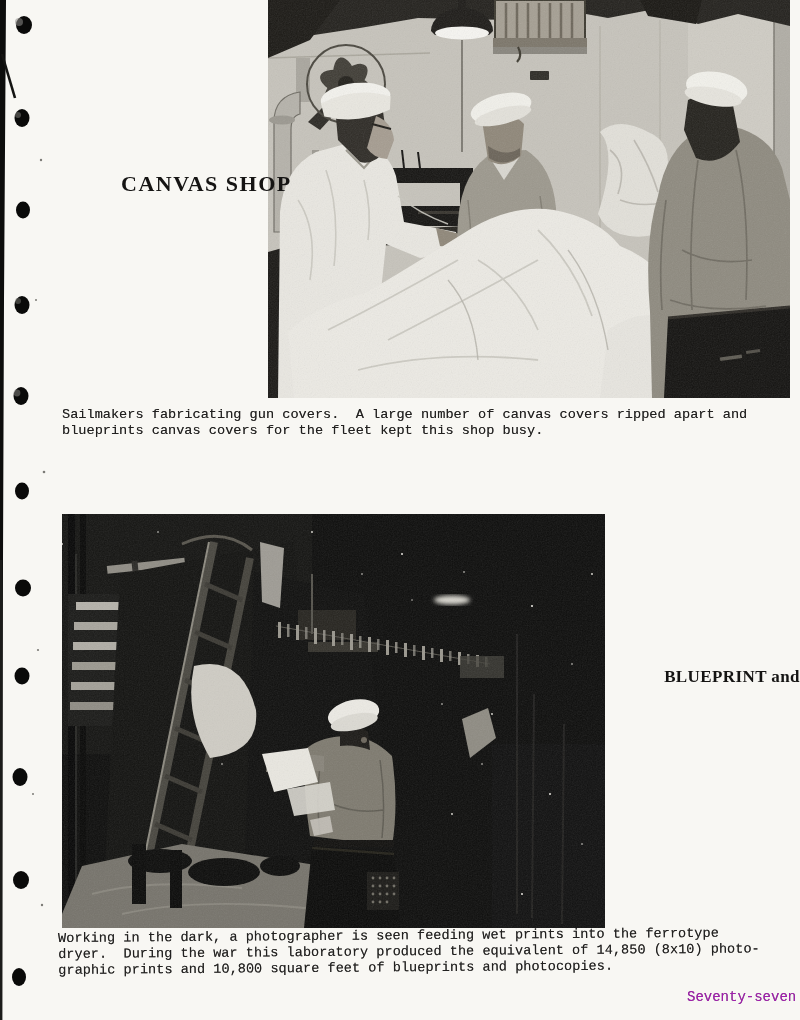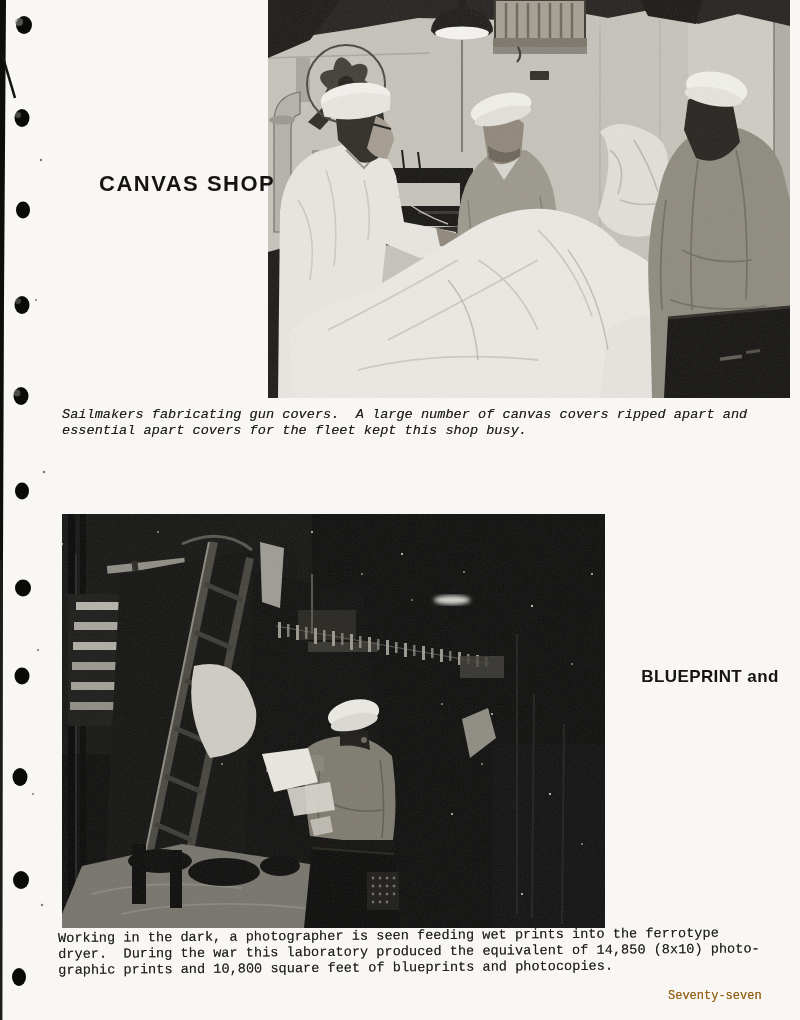--- a/index.html
+++ b/index.html
@@ -2,32 +2,32 @@
 <html><head>
 <meta charset="utf-8">
 <style>
   html,body{margin:0;padding:0;}
   body{width:800px;height:1020px;background:#e9e8e4;font-family:"Liberation Sans",sans-serif;}
   #page{position:relative;width:800px;height:1020px;background:#f8f7f3;overflow:hidden;}
 
   .photo-frame{position:absolute;line-height:0;}
   .photo-frame svg{display:block;}
 
-  .heading{position:absolute;font-family:Liberation Sans, sans-serif;font-weight:bold;color:#151413;}
+  .heading{position:absolute;font-family:Liberation Serif, serif;font-weight:bold;color:#151413;margin-left:22px;}
   #canvas-shop-heading{left:99px;top:171px;font-size:22px;letter-spacing:1.5px;white-space:nowrap;}
   #blueprint-heading{left:628px;top:665px;width:164px;font-size:17px;line-height:24px;text-align:center;letter-spacing:0.4px;white-space:nowrap;}
 
   .caption{position:absolute;font-family:"Liberation Mono","DejaVu Sans Mono",monospace;color:#222120;
            font-size:13.6px;line-height:16.2px;text-shadow:0 0 0.5px rgba(20,20,20,0.55);}
   .caption .cap-line{white-space:pre;}
-  #caption-canvas{left:62px;top:407px;width:725px;font-style:italic;}
+  #caption-canvas{left:62px;top:407px;width:725px;}
   #caption-photolab{left:58px;top:931px;width:730px;transform:rotate(-0.45deg);transform-origin:0 0;}
 
-  #page-number{position:absolute;left:668px;top:989px;font-family:"Liberation Mono","DejaVu Sans Mono",monospace;
-               font-size:12px;color:#a16207;text-shadow:0 0 0.5px rgba(20,20,20,0.55);}
+  #page-number{position:absolute;left:687px;top:989px;font-family:"Liberation Mono","DejaVu Sans Mono",monospace;
+               font-size:14px;color:#a21caf;text-shadow:0 0 0.5px rgba(20,20,20,0.55);}
 
   .binding{position:absolute;left:0;top:0;}
 </style>
 </head>
 <body>
 
 <div id="page">
 
   <svg class="binding" width="60" height="1020" viewBox="0 0 60 1020" aria-hidden="true">
     <polygon points="0,0 6,0 4,300 3,560 2,1020 0,1020" fill="#0d0d0c"></polygon>
@@ -228,21 +228,21 @@
       </g>
 
       <rect x="0" y="0" width="522" height="398" filter="url(#grainA)" opacity="0.14"></rect>
     </svg>
   </div>
 
   <div class="heading" id="canvas-shop-heading">CANVAS SHOP</div>
 
   <div class="caption" id="caption-canvas">
     <div class="cap-line">Sailmakers fabricating gun covers.  A large number of canvas covers ripped apart and</div>
-    <div class="cap-line">essential apart covers for the fleet kept this shop busy.</div>
+    <div class="cap-line">blueprints canvas covers for the fleet kept this shop busy.</div>
   </div>
 
   <div class="photo-frame" style="left:62px;top:514px;">
     <svg width="543" height="414" viewBox="0 0 543 414" role="img" aria-label="Dark photographic laboratory: a sailor in a white cap, seen from behind, feeds wet prints into the ferrotype dryer; a row of hanging print clips, louvered cabinet and dryer machinery are dimly visible">
       <defs>
         <filter id="grainB" x="0" y="0" width="100%" height="100%">
           <feTurbulence type="fractalNoise" baseFrequency="0.8" numOctaves="2" stitchTiles="stitch"></feTurbulence>
           <feColorMatrix type="saturate" values="0"></feColorMatrix>
         </filter>
         <filter id="softB">

